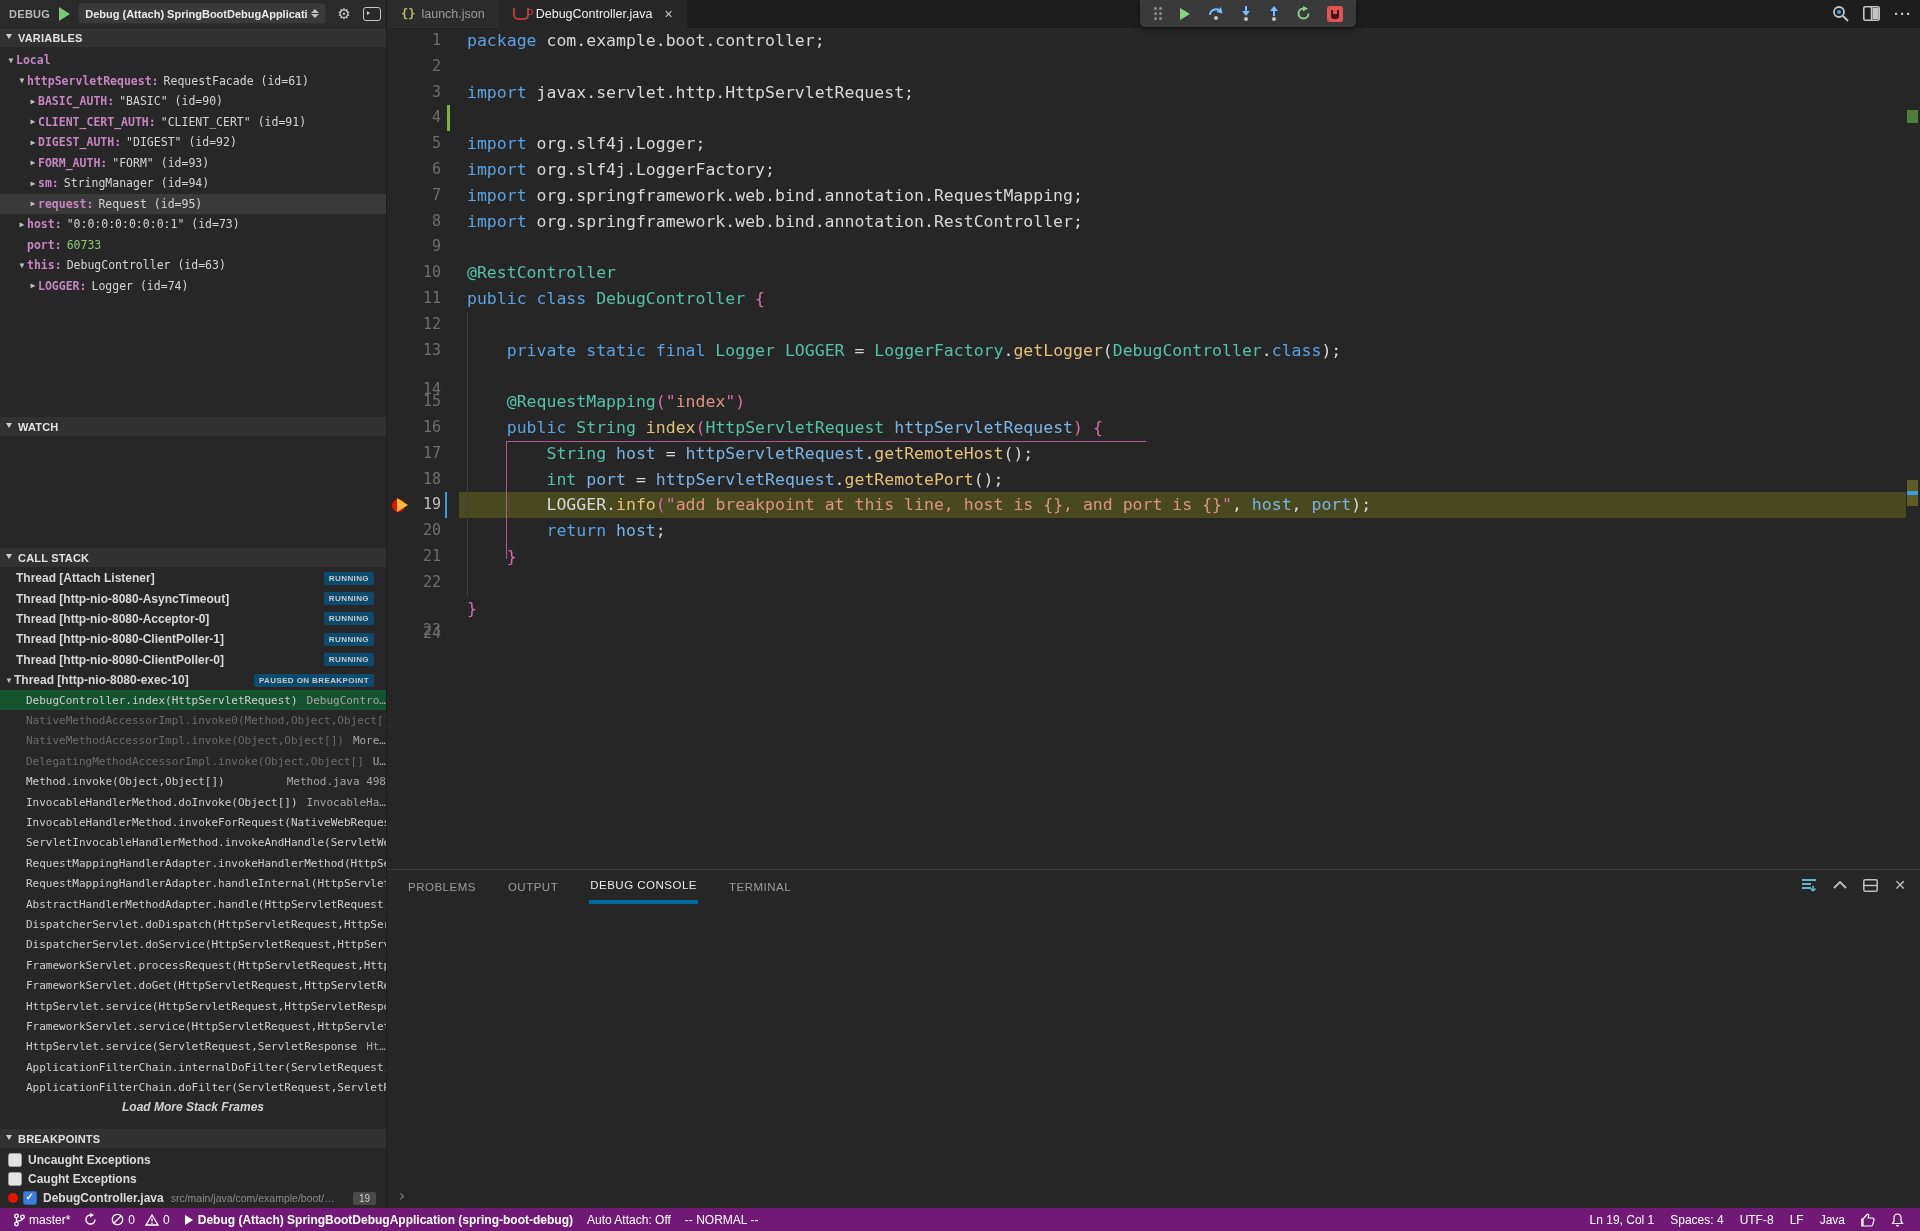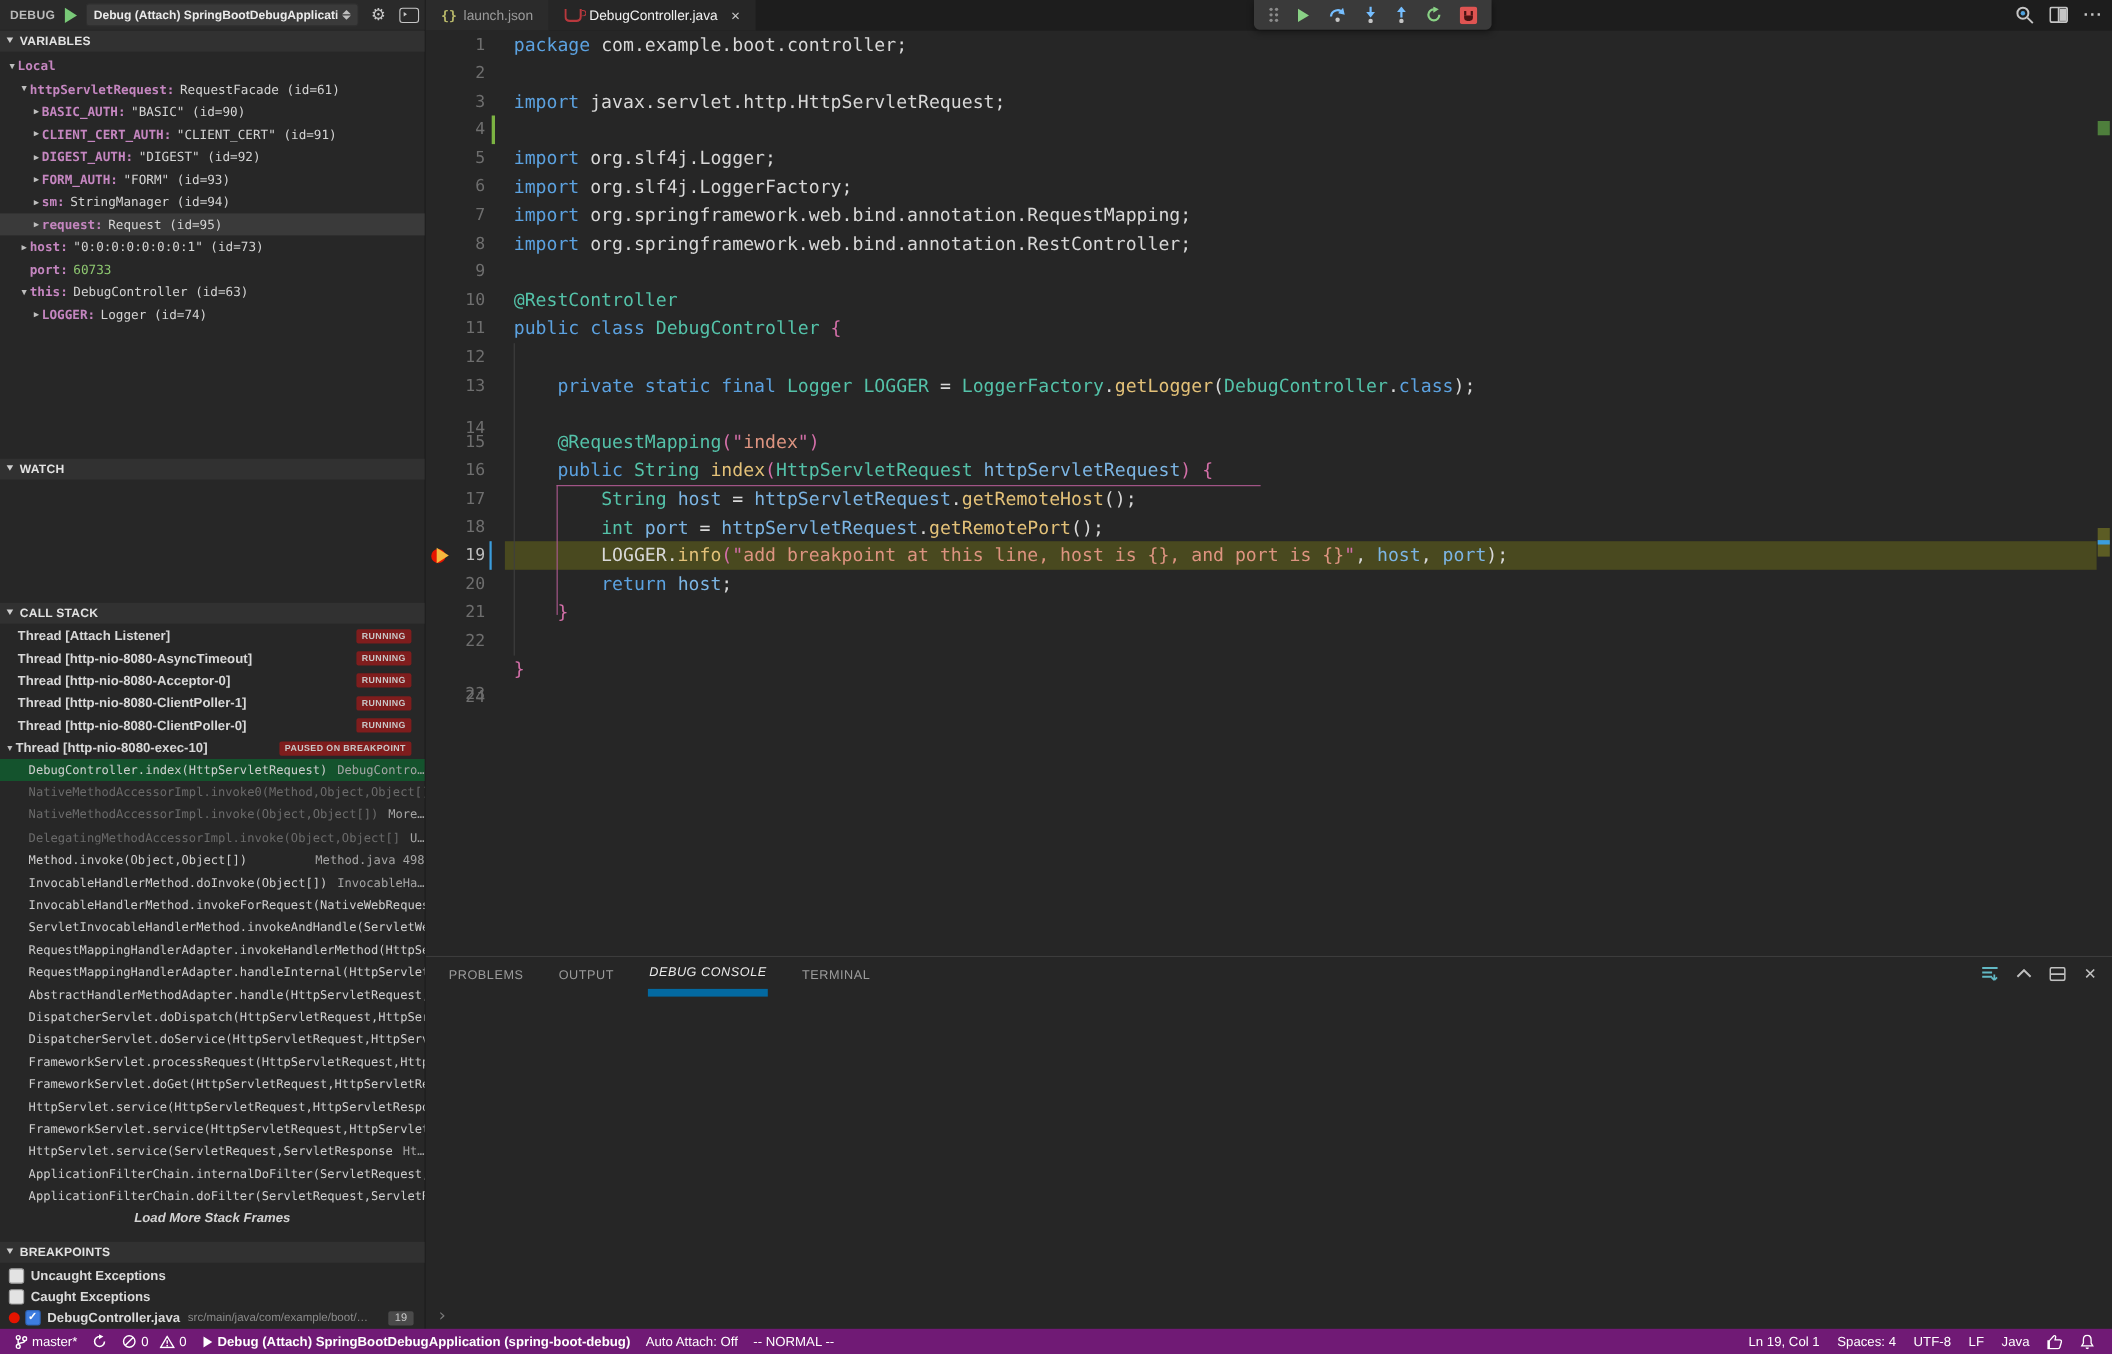--- a/index.html
+++ b/index.html
@@ -29,21 +29,21 @@
   .var-row.selected{background:#3a3a3a;}
   .tw{display:inline-block;width:10px;flex:none;color:#bdbdbd;font-size:8px;text-align:center;}
   .vname{color:#c586c0;font-weight:bold;margin-right:5px;}
   .vval{color:#d4d4d4;}
   .vval.numeric{color:#8fc971;}
   
   #cs-threads{position:absolute;left:0;top:568px;width:386px;}
   .cs-thread{height:20.4px;display:flex;align-items:center;padding:0 12px 0 16px;color:#d8d8d8;font-size:12px;font-weight:bold;cursor:pointer;}
   .cs-thread .tname{flex:1;white-space:nowrap;overflow:hidden;}
   .cs-thread .tw{margin-left:-12px;}
-  .badge{flex:none;background:#7f1d1d;color:#c9c9c9;font-size:8px;font-weight:bold;letter-spacing:.4px;padding:2px 5px;border-radius:2px;}
+  .badge{flex:none;background:#0c4a6e;color:#c9c9c9;font-size:8px;font-weight:bold;letter-spacing:.4px;padding:2px 5px;border-radius:2px;}
   #cs-frames{position:absolute;left:0;top:690px;width:386px;}
   .cs-frame{height:20.4px;display:flex;align-items:center;padding-left:26px;font-family:"DejaVu Sans Mono",monospace;font-size:11px;color:#cfcfcf;white-space:nowrap;overflow:hidden;cursor:pointer;}
   .cs-frame.dim{color:#6b6b6b;}
   .cs-frame.sel{background:#14532d;}
   .cs-left{flex:1;overflow:hidden;white-space:nowrap;}
   .cs-right{flex:none;color:#a5a5a5;padding-left:8px;}
   #load-more{position:absolute;left:0;top:1100px;width:386px;text-align:center;color:#d2d2d2;font-size:12px;font-style:italic;font-weight:bold;cursor:pointer;}
   
   #bp-rows{position:absolute;left:0;top:1150px;width:386px;}
   .bp-row{height:19.3px;display:flex;align-items:center;padding-left:8px;color:#dadada;font-size:12px;font-weight:bold;cursor:pointer;white-space:nowrap;overflow:hidden;}
@@ -84,21 +84,21 @@
   #bp-glyph-arrow{position:absolute;left:10px;width:0;height:0;border-left:11px solid #f5b83d;border-top:7px solid transparent;border-bottom:7px solid transparent;}
   #git-added{position:absolute;left:60px;width:3px;height:26px;background:#7cb342;}
   #guide-gray{position:absolute;left:80px;width:1px;background:#3f3f3f;}
   #scope-v{position:absolute;left:119px;width:1px;background:#b05a92;}
   #scope-h{position:absolute;left:119px;height:1px;background:#b05a92;}
   .ruler-mark{position:absolute;right:2px;width:11px;}
   
   #panel{position:absolute;left:387px;top:869px;width:1533px;height:339px;background:#262626;border-top:1px solid #3c3c3c;}
   #panel-tabs{position:absolute;left:20px;top:0;height:34px;display:flex;gap:30px;align-items:center;}
   .ptab{font-size:11.5px;letter-spacing:.5px;color:#9b9b9b;cursor:pointer;padding:9px 1px;}
-  .ptab.active{color:#eaeaea;border-bottom:7px solid #0369a1;font-style:italic;}
+  .ptab.active{color:#eaeaea;border-bottom:4px solid #0369a1;}
   #panel-actions{position:absolute;right:14px;top:8px;display:flex;gap:16px;align-items:center;}
   #panel-actions .pa{color:#c0c0c0;cursor:pointer;font-size:14px;line-height:1;}
   #console-prompt{position:absolute;left:10px;bottom:4px;color:#7a7a7a;font-size:16px;font-family:"DejaVu Sans Mono",monospace;cursor:text;}
   
   #statusbar{position:absolute;left:0;top:1208px;width:1920px;height:23px;background:#701a75;color:#fff;
       display:flex;align-items:center;font-size:12px;}
   .sb-item{display:flex;align-items:center;gap:4px;margin-left:14px;white-space:nowrap;cursor:pointer;}
   .sb-right{margin-left:0;margin-right:16px;}
   #sb-spacer{flex:1;}
   svg{display:block;}

